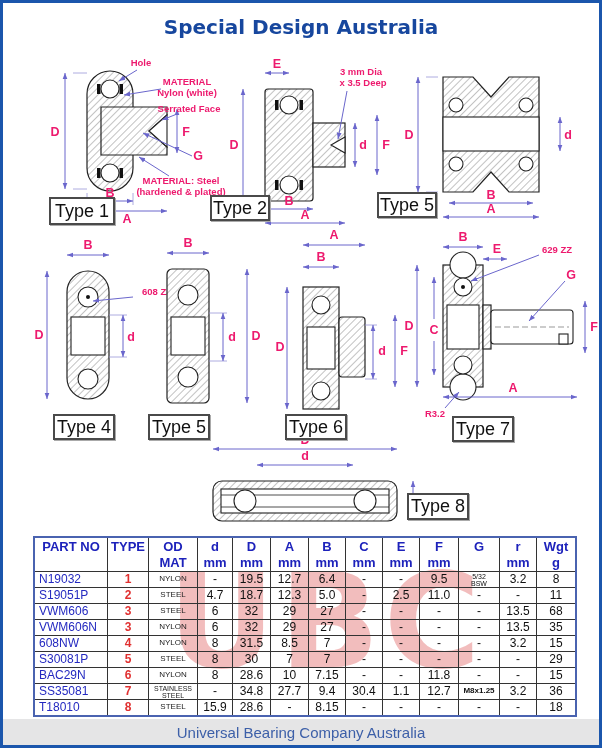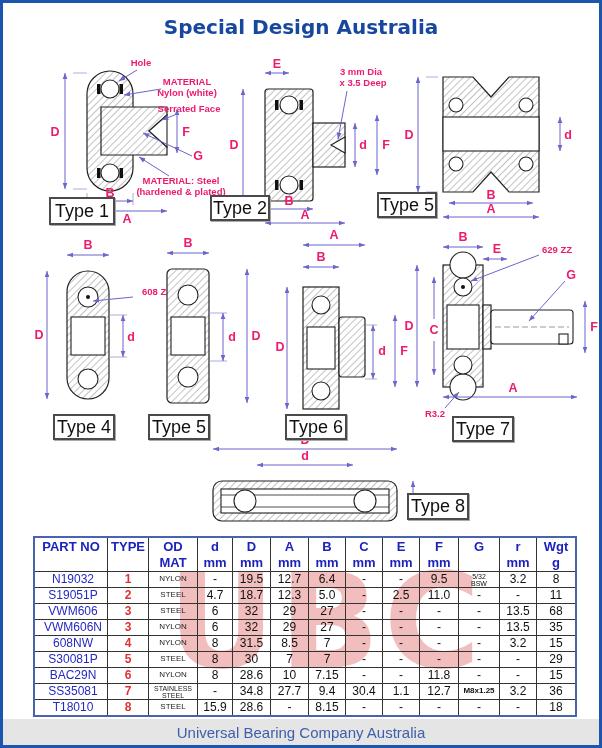--- a/index.html
+++ b/index.html
@@ -38,21 +38,21 @@
   }
   
   #spec-table{
     position:absolute;left:30px;top:533px;width:543px;z-index:2;
     border-collapse:collapse;table-layout:fixed;background:transparent;
     border:2px solid #4a63b0;
   }
   #spec-table th,#spec-table td{border:1px solid #333;text-align:center;padding:0;overflow:hidden;}
   #spec-table th{color:#1d22bb;font-size:13px;font-weight:bold;height:32px;line-height:1.2;vertical-align:top;padding-top:1px;}
   #spec-table td{font-size:12px;height:15px;color:#111;line-height:1.05;}
-  #spec-table td.part{color:#2429c0;text-align:center;padding-left:4px;font-size:12px;}
+  #spec-table td.part{color:#2429c0;text-align:left;padding-left:4px;font-size:12px;}
   #spec-table td.type{color:#e03030;font-weight:bold;}
   #spec-table td.mat{font-size:8px;color:#222;}
   #spec-table td.tiny{font-size:8px;font-weight:bold;}
   #spec-table td.twoline div{font-size:7px;line-height:7px;}
   #spec-table th:nth-child(1){width:72px}
   #spec-table th:nth-child(2){width:40px}
   #spec-table th:nth-child(3){width:48px}
   #spec-table th:nth-child(4){width:34px}
   #spec-table th:nth-child(5){width:37px}
   #spec-table th:nth-child(6){width:37px}

